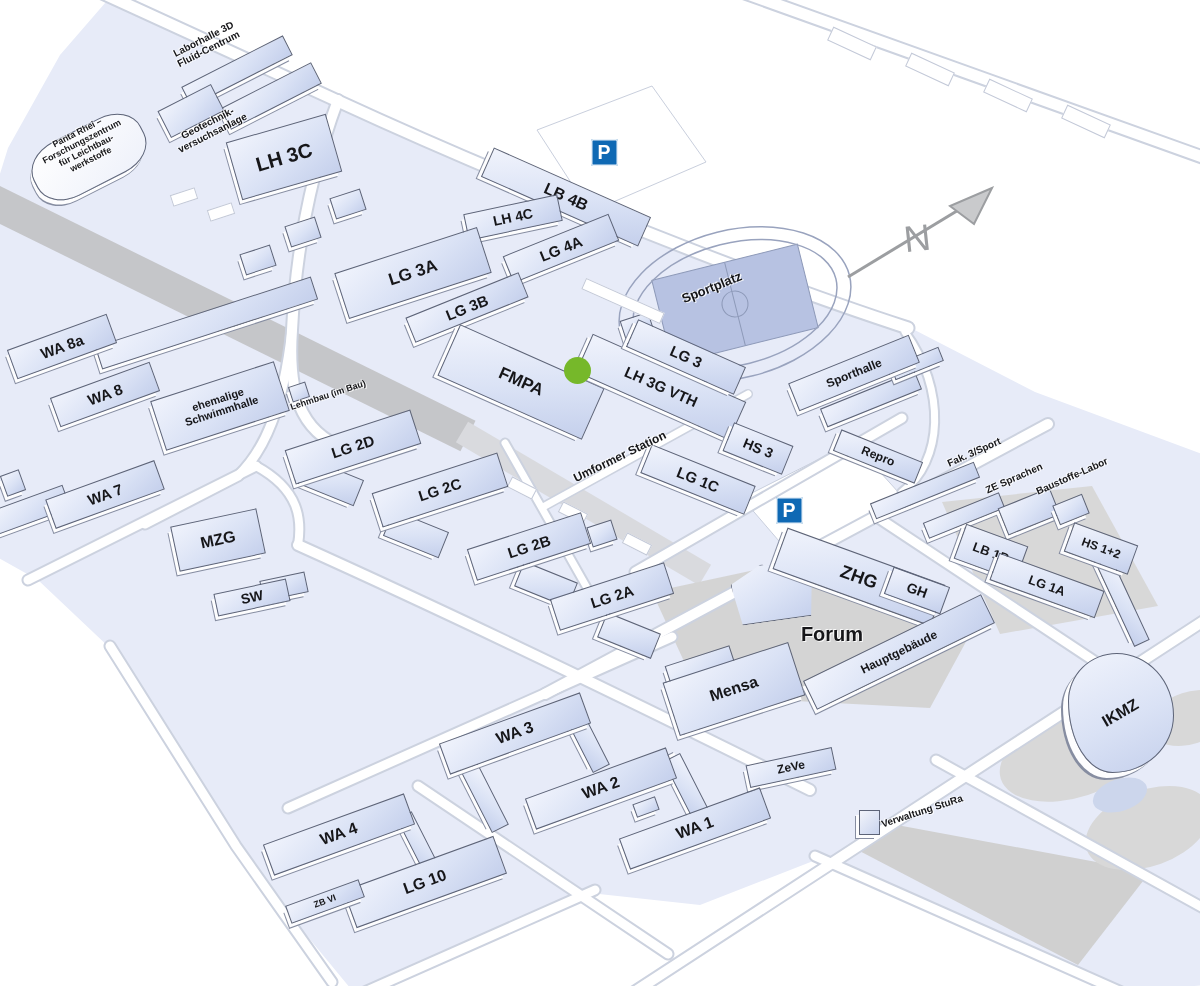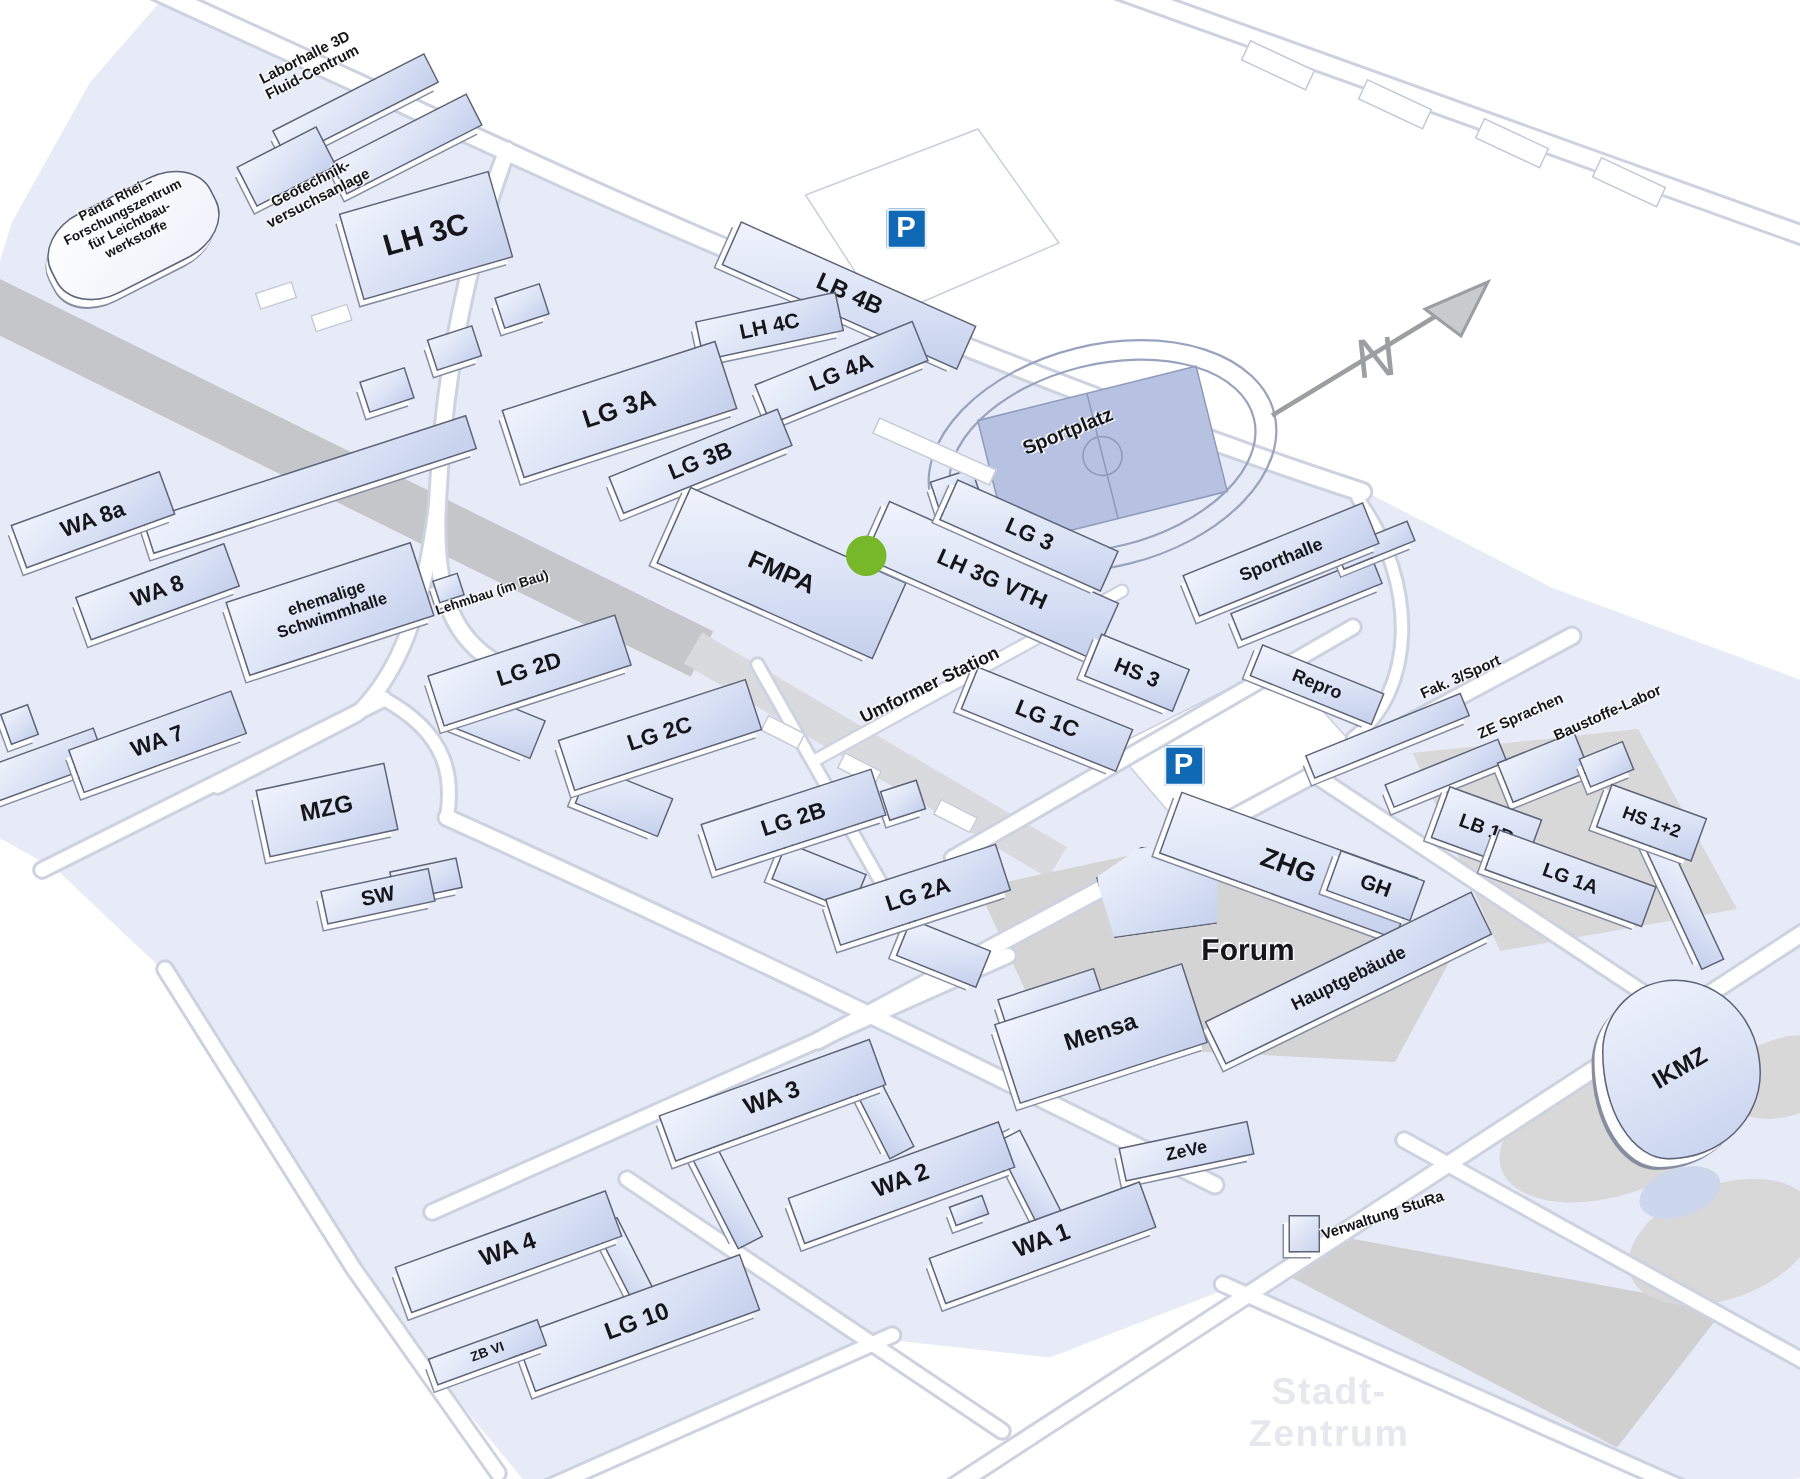--- a/index.html
+++ b/index.html
@@ -225,18 +225,16 @@
     <div class="lbl" style="left: 210px; top: 128px; transform: translate(-50%, -50%) rotate(-27deg); font-size: 10px;">Geotechnik-
 versuchsanlage</div>
     <div class="lbl" style="left: 328px; top: 395px; transform: translate(-50%, -50%) rotate(-18deg); font-size: 9px;">Lehmbau (im Bau)</div>
     <div class="lbl" style="left: 620px; top: 457px; transform: translate(-50%, -50%) rotate(-26deg); font-size: 12px;">Umformer Station</div>
     <div class="lbl" style="left: 974px; top: 452px; transform: translate(-50%, -50%) rotate(-24deg); font-size: 10px;">Fak. 3/Sport</div>
     <div class="lbl" style="left: 1014px; top: 478px; transform: translate(-50%, -50%) rotate(-24deg); font-size: 10px;">ZE Sprachen</div>
     <div class="lbl" style="left: 1072px; top: 476px; transform: translate(-50%, -50%) rotate(-24deg); font-size: 10px;">Baustoffe-Labor</div>
     <div class="lbl" style="left: 922px; top: 811px; transform: translate(-50%, -50%) rotate(-18deg); font-size: 10px;">Verwaltung StuRa</div>
     <div class="lbl" style="left: 712px; top: 288px; transform: translate(-50%, -50%) rotate(-22deg); font-size: 13px;">Sportplatz</div>
     <div class="lbl" style="left: 832px; top: 634px; transform: translate(-50%, -50%) rotate(0deg); font-size: 20px;">Forum</div>
-    <div class="lbl light" style="left: 886px; top: 942px; transform: translate(-50%, -50%) rotate(0deg); font-size: 25px;">Stadt-
-Zentrum</div>
     <div class="dot" style="left: 563.5px; top: 356.5px; width: 27px; height: 27px; background: rgb(118, 184, 42);"></div>
     <div class="pbox" style="left: 590.5px; top: 138.5px; width: 27px; height: 27px; font-size: 19.44px; background: rgb(15, 105, 180);">P</div>
     <div class="pbox" style="left: 775.5px; top: 496.5px; width: 27px; height: 27px; font-size: 19.44px; background: rgb(15, 105, 180);">P</div>
   </div>
 
 </body></html>

